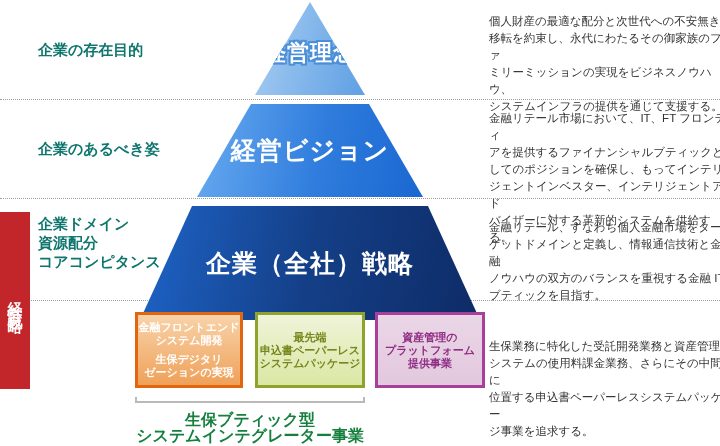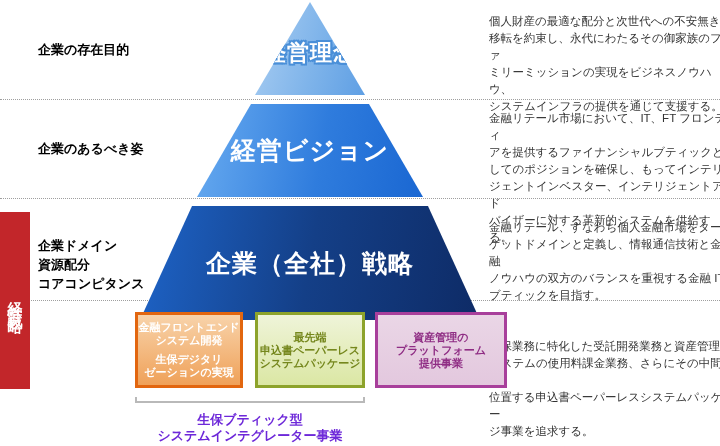--- a/index.html
+++ b/index.html
@@ -30,24 +30,24 @@
     clip-path:polygon(15.3% 0%, 84.7% 0%, 100% 100%, 0% 100%);
   }
   .tier-label { color:#fff; font-weight:bold; font-size:25px; letter-spacing:1px; white-space:nowrap; }
   .tier1 .tier-label {
     font-size:22px; margin-top:8px;
     text-shadow:-2px -2px 0 #4a8fd8, 2px -2px 0 #4a8fd8, -2px 2px 0 #4a8fd8, 2px 2px 0 #4a8fd8,
                  0 -2px 0 #4a8fd8, 0 2px 0 #4a8fd8, -2px 0 0 #4a8fd8, 2px 0 0 #4a8fd8;
   }
 
   
-  .side-label { position:absolute; left:38px; font-size:13px; font-weight:bold; color:#000000; white-space:pre-line; line-height:19px; }
+  .side-label { position:absolute; left:38px; font-size:15px; font-weight:bold; color:#0f766e; white-space:pre-line; line-height:19px; }
   .side-label.purpose { top:40px; }
   .side-label.ideal   { top:139px; }
-  .side-label.domain  { top:236px; }
+  .side-label.domain  { top:214px; }
 
   
   .strategy-bar {
     position:absolute; left:0; top:212px; width:30px; height:177px;
     background:#c2262a; display:flex; align-items:center; justify-content:center;
   }
   .strategy-bar .vtext {
     writing-mode:vertical-rl; text-orientation:upright;
     color:#fff; font-weight:bold; font-size:15px; letter-spacing:6px; line-height:30px;
   }
@@ -68,32 +68,32 @@
   .bizbox.orange {
     left:135px; width:108px; border:3px solid #e2660f;
     background:linear-gradient(#f8d3aa, #efa159); color:#fff;
   }
   .bizbox.orange .blk2 { margin-top:6px; }
   .bizbox.green {
     left:255px; width:110px; border:3px solid #8da32b;
     background:linear-gradient(#eff4d9, #dbe7a4); color:#75871d;
   }
   .bizbox.pink {
-    left:375px; width:132px; border:3px solid #a83f9b;
+    left:375px; width:110px; border:3px solid #a83f9b;
     background:linear-gradient(#ead6e6, #e3c8de); color:#8f2d84;
   }
 
   
   .bracket {
     position:absolute; left:135px; top:397px; width:230px; height:6px;
     border-left:2px solid #b9b9b9; border-right:2px solid #b9b9b9; border-bottom:2px solid #b9b9b9;
   }
   .bottom-caption {
     position:absolute; left:125px; top:412px; width:250px;
-    text-align:center; font-weight:bold; font-size:13px; line-height:16px; color:#6d28d9; white-space:pre-line;
+    text-align:center; font-weight:bold; font-size:16px; line-height:16px; color:#15803d; white-space:pre-line;
   }
 </style>
 </head>
 <body>
 
 <div class="stage">
 
   <div class="dotline l1"></div>
   <div class="dotline l2"></div>
   <div class="dotline l3"></div>

